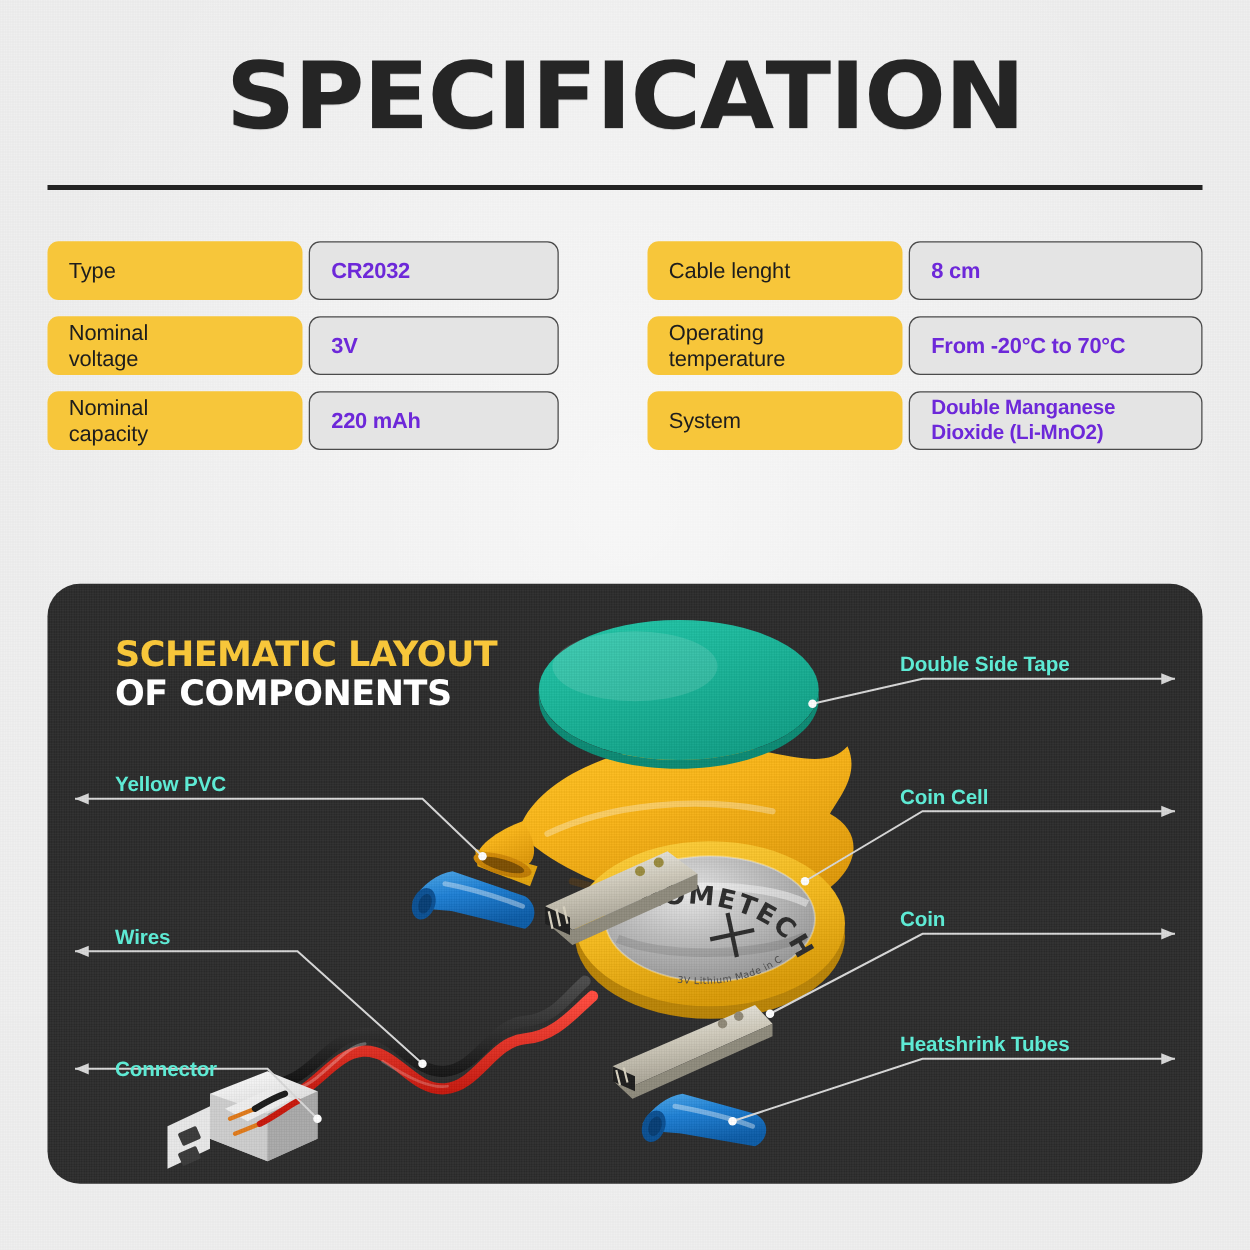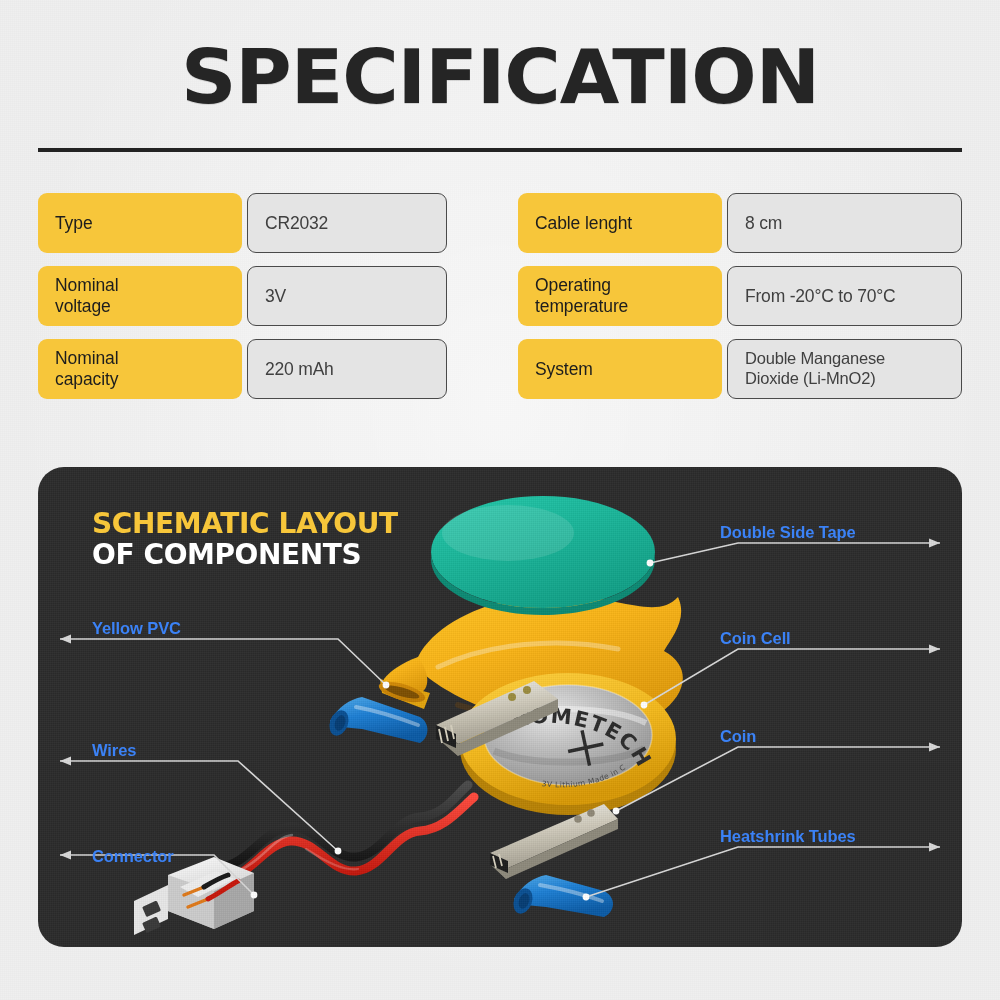--- a/index.html
+++ b/index.html
@@ -61,21 +61,21 @@
     width: 924px;
     display: grid;
     grid-template-columns: 444px 444px;
     column-gap: 36px;
     row-gap: 13px;
   }
   .spec-row {
     display: grid;
     grid-template-columns: 204px 200px;
     column-gap: 5px;
-    height: 60px;
+    height: 47px;
   }
   .spec-row.right {
     grid-template-columns: 204px 235px;
   }
   .spec-key {
     background: #f7c63a;
     border-radius: 9px;
     display: flex;
     align-items: center;
     padding: 0 17px;
@@ -89,22 +89,22 @@
   .spec-val {
     background: #e4e4e4;
     border: 1.5px solid #4a4a4a;
     border-radius: 9px;
     display: flex;
     align-items: center;
     padding: 0 17px;
     box-sizing: border-box;
     font-size: 17.5px;
     line-height: 1.2;
-    color: #404040;
-    font-weight: 400;
+    color: #6d28d9;
+    font-weight: 700;
     letter-spacing: -.2px;
   }
   .spec-val.small { font-size: 16.5px; }
 
   
   .panel {
     position: absolute;
     left: 38px; top: 467px;
     width: 924px; height: 480px;
     background: #2c2c2c;
@@ -137,21 +137,21 @@
     display: block;
     font-size: 28px;
     color: #ffffff;
     line-height: 1.12;
   }
 
   
   .callout {
     position: absolute;
     font-size: 16.5px;
-    color: #3b82f6;
+    color: #5eead4;
     font-weight: 700;
     letter-spacing: -.1px;
     white-space: nowrap;
   }
   .callout.left  { text-align: right; }
   .callout.right { text-align: left; }
 
   .artboard {
     position: absolute;
     inset: 0;

